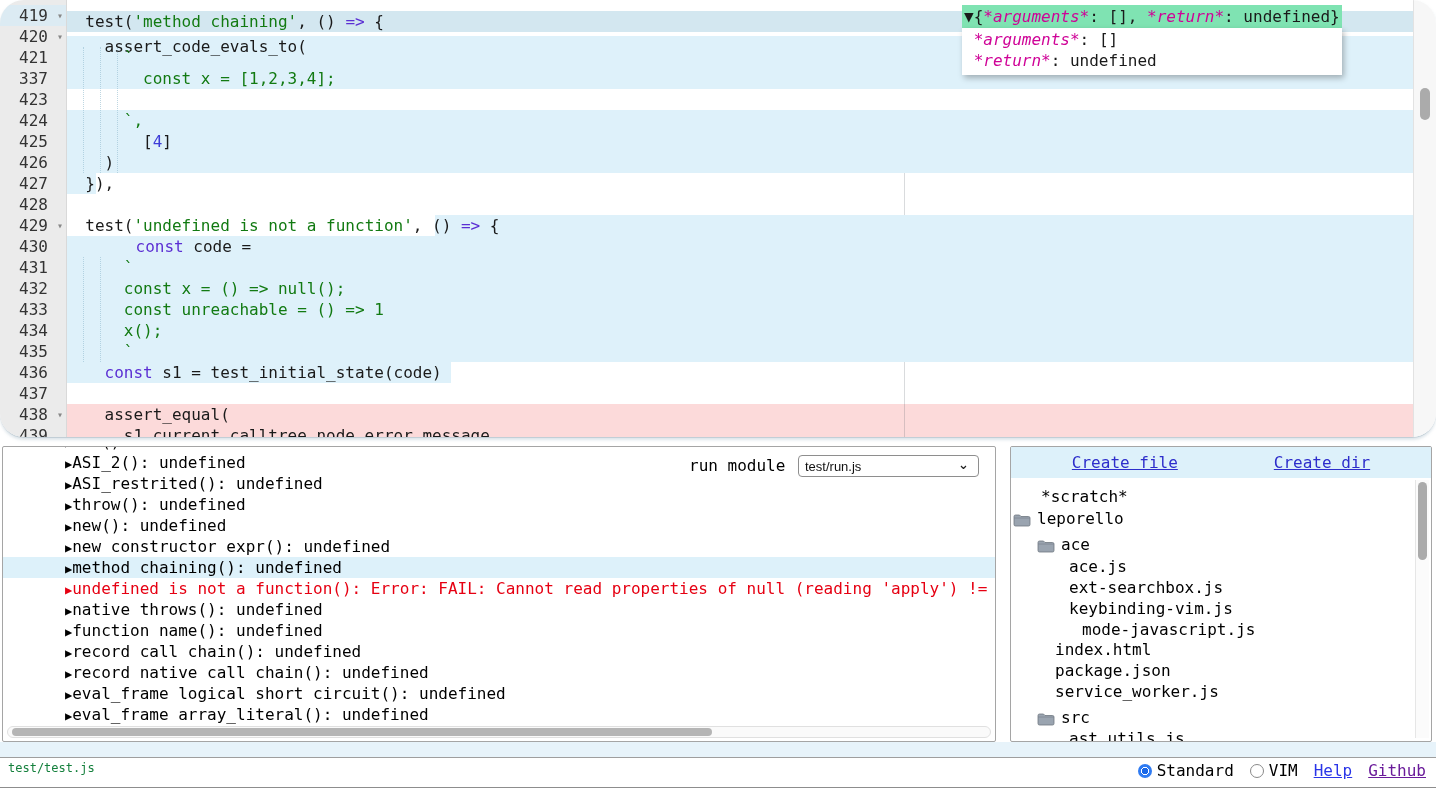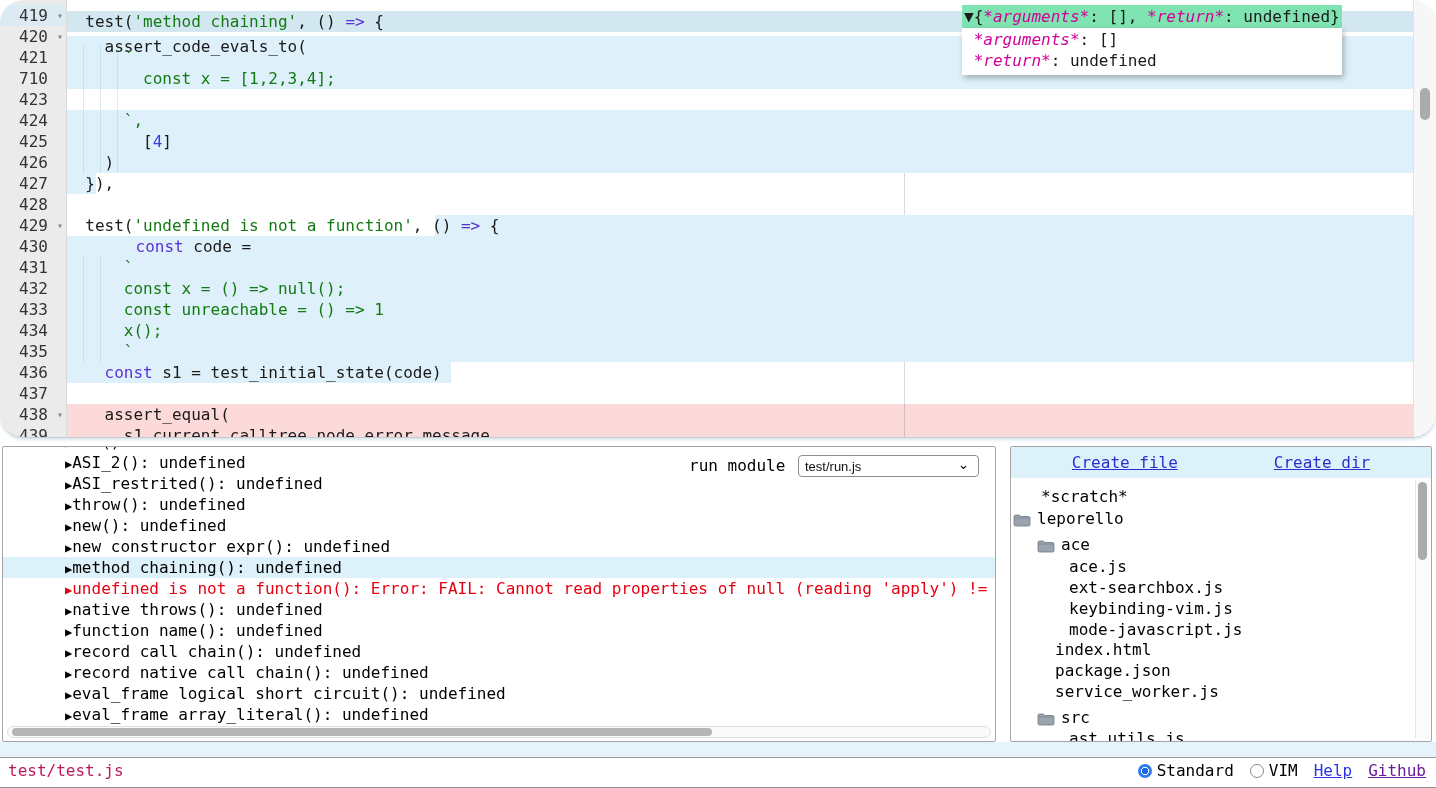--- a/index.html
+++ b/index.html
@@ -123,42 +123,42 @@
   #files-vthumb{
     position:absolute;left:2px;top:2px;width:9px;height:78px;
     background:#ababab;border-radius:5px;
   }
   
   #statusbar{
     position:absolute;left:0;top:757px;width:1436px;height:29px;
     background:#ffffff;border-top:1px solid #9e9e9e;border-bottom:2px solid #8d8d8d;
     box-sizing:content-box;
   }
-  #status-file{position:absolute;left:8px;top:3px;font-size:16px;color:#be185d;}
+  #status-file{position:absolute;left:8px;top:3px;font-size:12px;color:#15803d;}
   #status-right{
     position:absolute;right:10px;top:3px;display:flex;align-items:center;gap:16px;
     font-size:16px;
   }
   .radio-group{display:flex;align-items:center;gap:5px;}
   .radio{width:14px;height:14px;border-radius:50%;box-sizing:border-box;display:inline-block;}
   .radio.on{background:radial-gradient(circle at 50% 50%, #1967e8 0 3px, #ffffff 3px 4.2px, #2f7bf2 4.2px 7px);}
   .radio.off{border:1.5px solid #8a8a8a;background:#fff;}
   .sb-link{text-decoration:underline;cursor:pointer;}
   #help-link{color:#2a35e8;}
   #github-link{color:#6a1b9a;}
 </style>
 </head>
 <body>
 
 <div id="editor">
   <div id="gutter">
       <div class="gut-row active" style="top: 5px;">419<span class="fold-widget">▾</span></div>
       <div class="gut-row" style="top: 26px;">420<span class="fold-widget">▾</span></div>
       <div class="gut-row" style="top: 47px;">421</div>
-      <div class="gut-row" style="top: 68px;">710</div>
+      <div class="gut-row" style="top: 68px;">337</div>
       <div class="gut-row" style="top: 89px;">423</div>
       <div class="gut-row" style="top: 110px;">424</div>
       <div class="gut-row" style="top: 131px;">425</div>
       <div class="gut-row" style="top: 152px;">426</div>
       <div class="gut-row" style="top: 173px;">427</div>
       <div class="gut-row" style="top: 194px; padding-left: 6px;">428</div>
       <div class="gut-row" style="top: 215px;">429<span class="fold-widget">▾</span></div>
       <div class="gut-row" style="top: 236px;">430</div>
       <div class="gut-row" style="top: 257px;">431</div>
       <div class="gut-row" style="top: 278px;">432</div>
@@ -308,21 +308,21 @@
             <path d="M1 3.5 Q1 2 2.5 2 L6.5 2 L8 3.5 L15.5 3.5 Q17 3.5 17 5 L17 11.5 Q17 13 15.5 13 L2.5 13 Q1 13 1 11.5 Z" fill="#9aa4b0" stroke="#6e7780" stroke-width="0.8"></path>
             <path d="M1 5 L17 5" stroke="#7d8793" stroke-width="0.8"></path>
           </svg></span><span style="position: absolute; left: 26px;">leporello</span></div>
       <div class="tree-row" style="top: 87px; left: 0px; width: 100%;"><span class="folder-icon" style="left: 26px;"><svg width="18" height="14" viewBox="0 0 18 14" xmlns="http://www.w3.org/2000/svg">
             <path d="M1 3.5 Q1 2 2.5 2 L6.5 2 L8 3.5 L15.5 3.5 Q17 3.5 17 5 L17 11.5 Q17 13 15.5 13 L2.5 13 Q1 13 1 11.5 Z" fill="#9aa4b0" stroke="#6e7780" stroke-width="0.8"></path>
             <path d="M1 5 L17 5" stroke="#7d8793" stroke-width="0.8"></path>
           </svg></span><span style="position: absolute; left: 50px;">ace</span></div>
       <div class="tree-row" style="top: 109px; left: 0px; width: 100%;"><span style="position: absolute; left: 58px;">ace.js</span></div>
       <div class="tree-row" style="top: 130px; left: 0px; width: 100%;"><span style="position: absolute; left: 58px;">ext-searchbox.js</span></div>
       <div class="tree-row" style="top: 151px; left: 0px; width: 100%;"><span style="position: absolute; left: 58px;">keybinding-vim.js</span></div>
-      <div class="tree-row" style="top: 172px; left: 0px; width: 100%;"><span style="position: absolute; left: 58px;">mode-javascript.js</span></div>
+      <div class="tree-row" style="top: 172px; left: 0px; width: 100%;"><span style="position: absolute; left: 71px;">mode-javascript.js</span></div>
       <div class="tree-row" style="top: 192px; left: 0px; width: 100%;"><span style="position: absolute; left: 44px;">index.html</span></div>
       <div class="tree-row" style="top: 213px; left: 0px; width: 100%;"><span style="position: absolute; left: 44px;">package.json</span></div>
       <div class="tree-row" style="top: 234px; left: 0px; width: 100%;"><span style="position: absolute; left: 44px;">service_worker.js</span></div>
       <div class="tree-row" style="top: 260px; left: 0px; width: 100%;"><span class="folder-icon" style="left: 26px;"><svg width="18" height="14" viewBox="0 0 18 14" xmlns="http://www.w3.org/2000/svg">
             <path d="M1 3.5 Q1 2 2.5 2 L6.5 2 L8 3.5 L15.5 3.5 Q17 3.5 17 5 L17 11.5 Q17 13 15.5 13 L2.5 13 Q1 13 1 11.5 Z" fill="#9aa4b0" stroke="#6e7780" stroke-width="0.8"></path>
             <path d="M1 5 L17 5" stroke="#7d8793" stroke-width="0.8"></path>
           </svg></span><span style="position: absolute; left: 50px;">src</span></div>
       <div class="tree-row" style="top: 281px; left: 0px; width: 100%;"><span style="position: absolute; left: 58px;">ast_utils.js</span></div>
     </div>
   <div id="files-vscroll">

